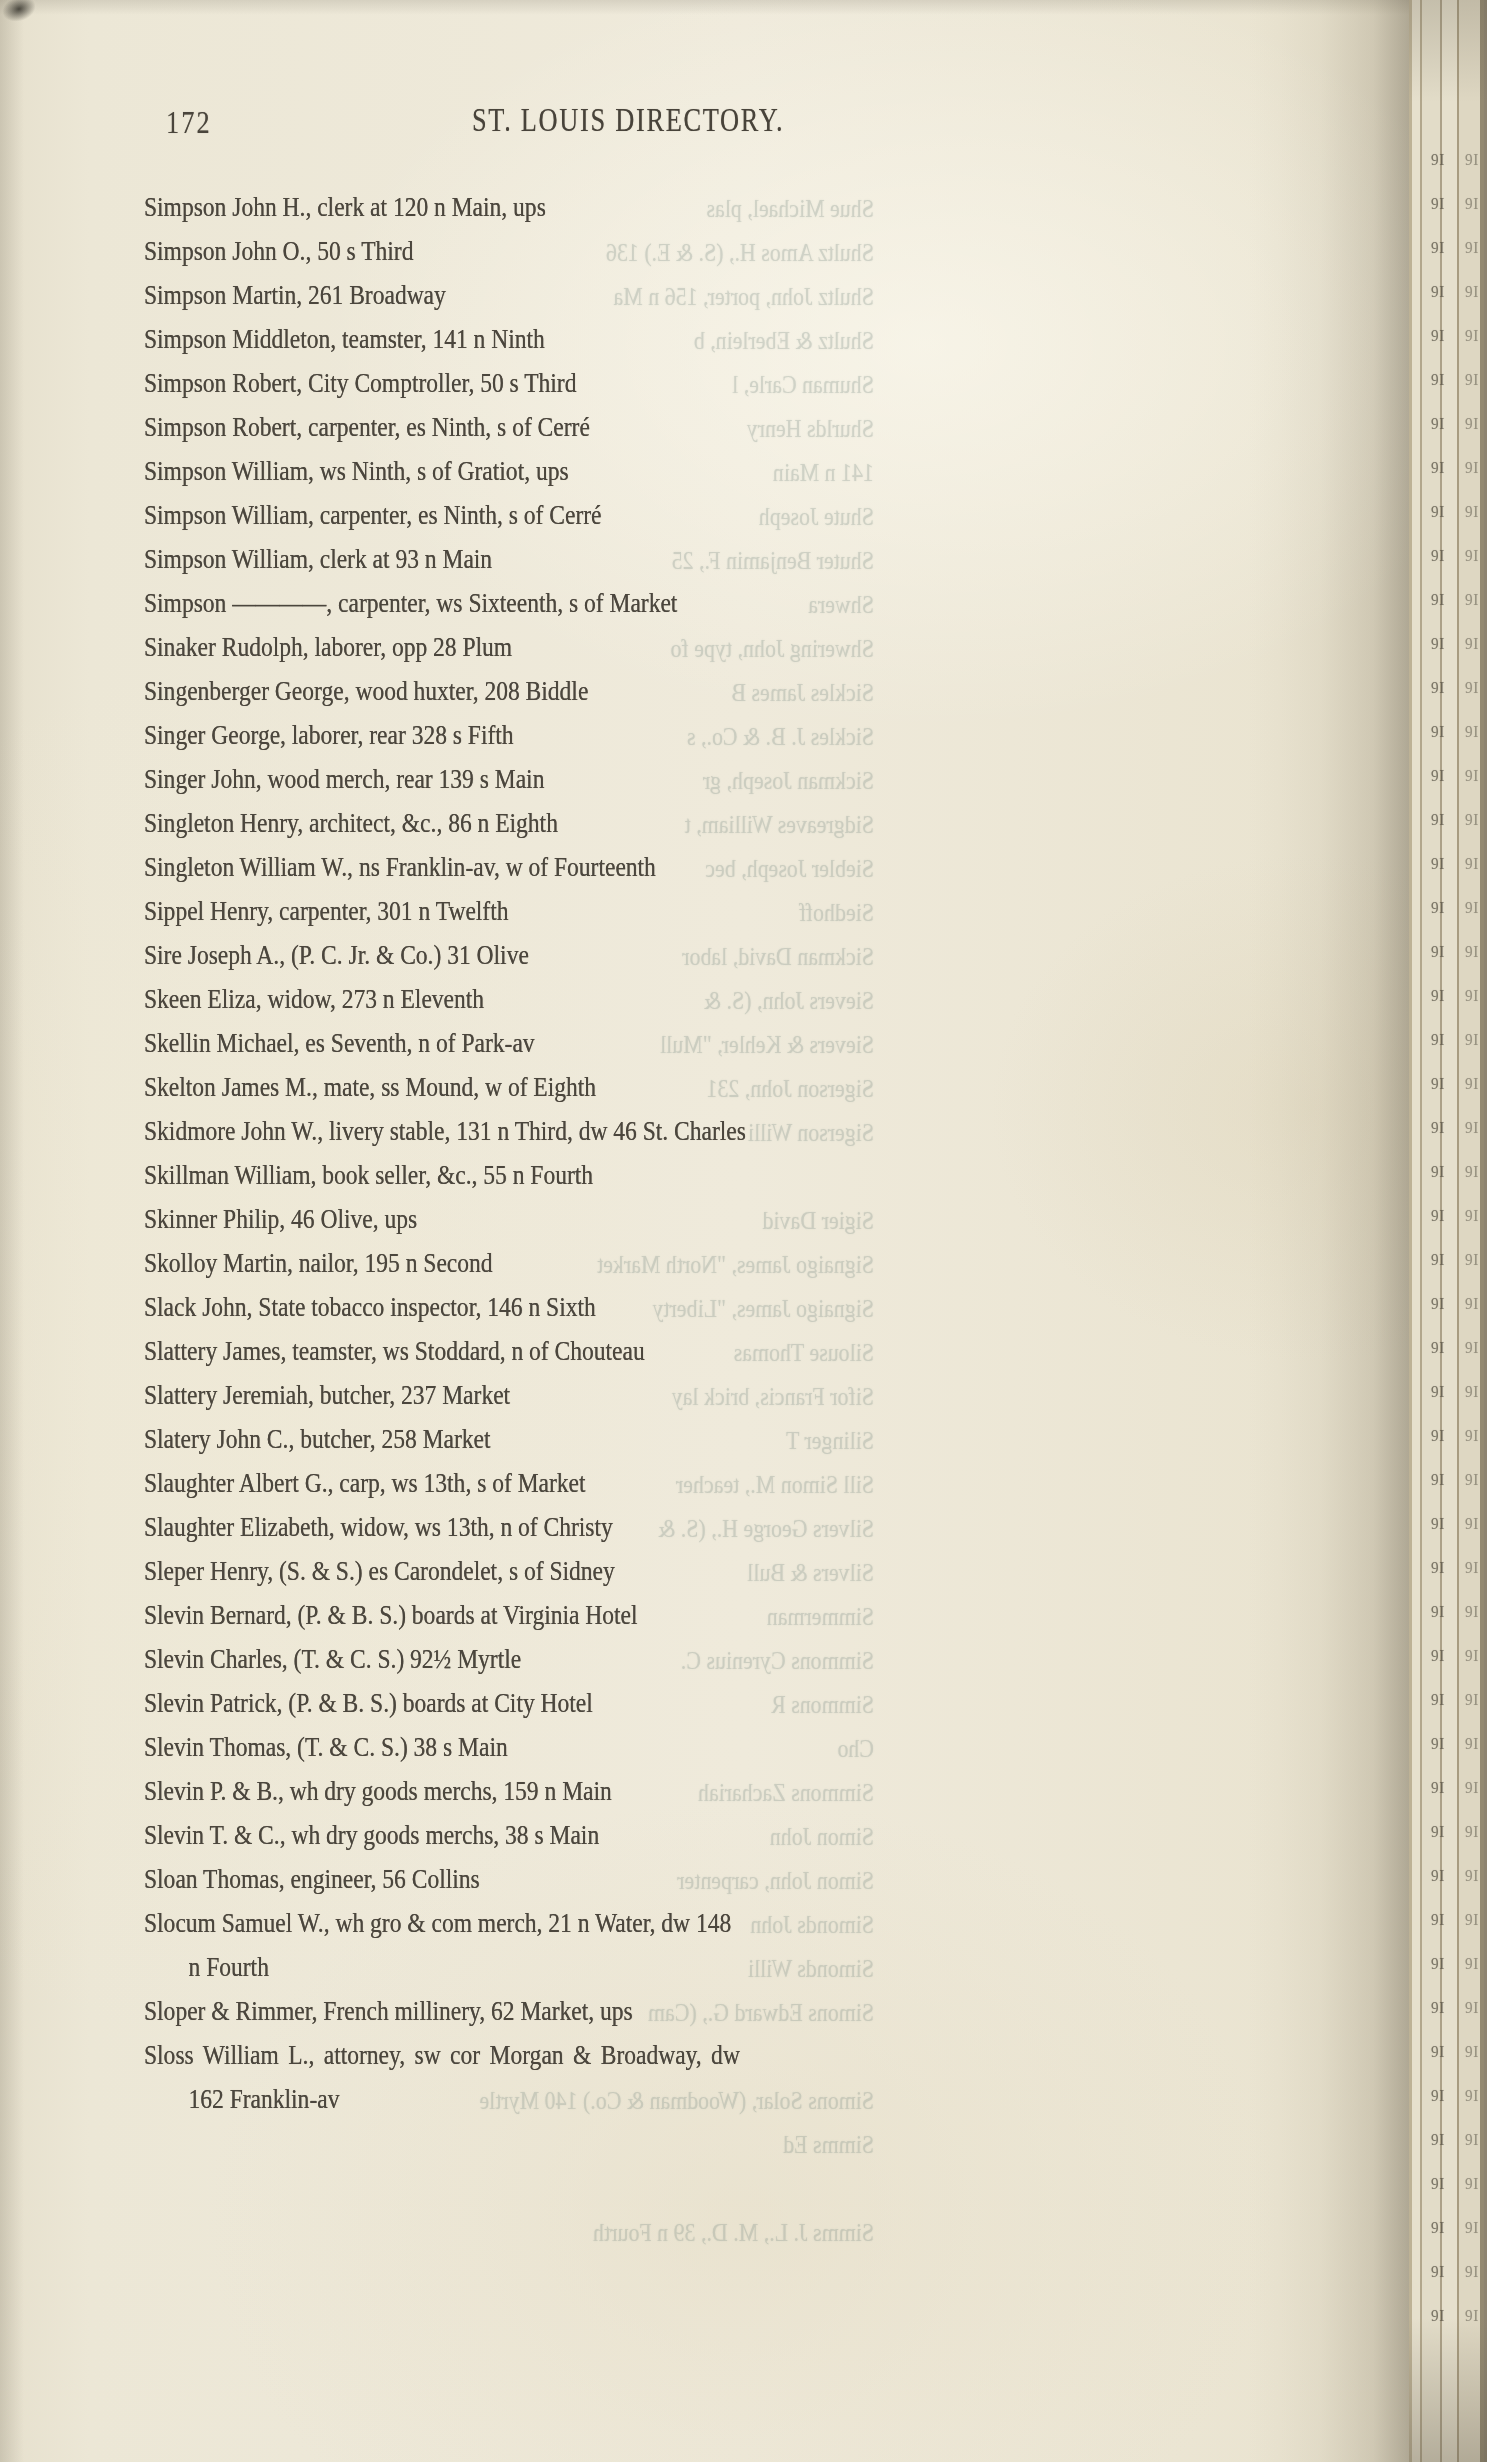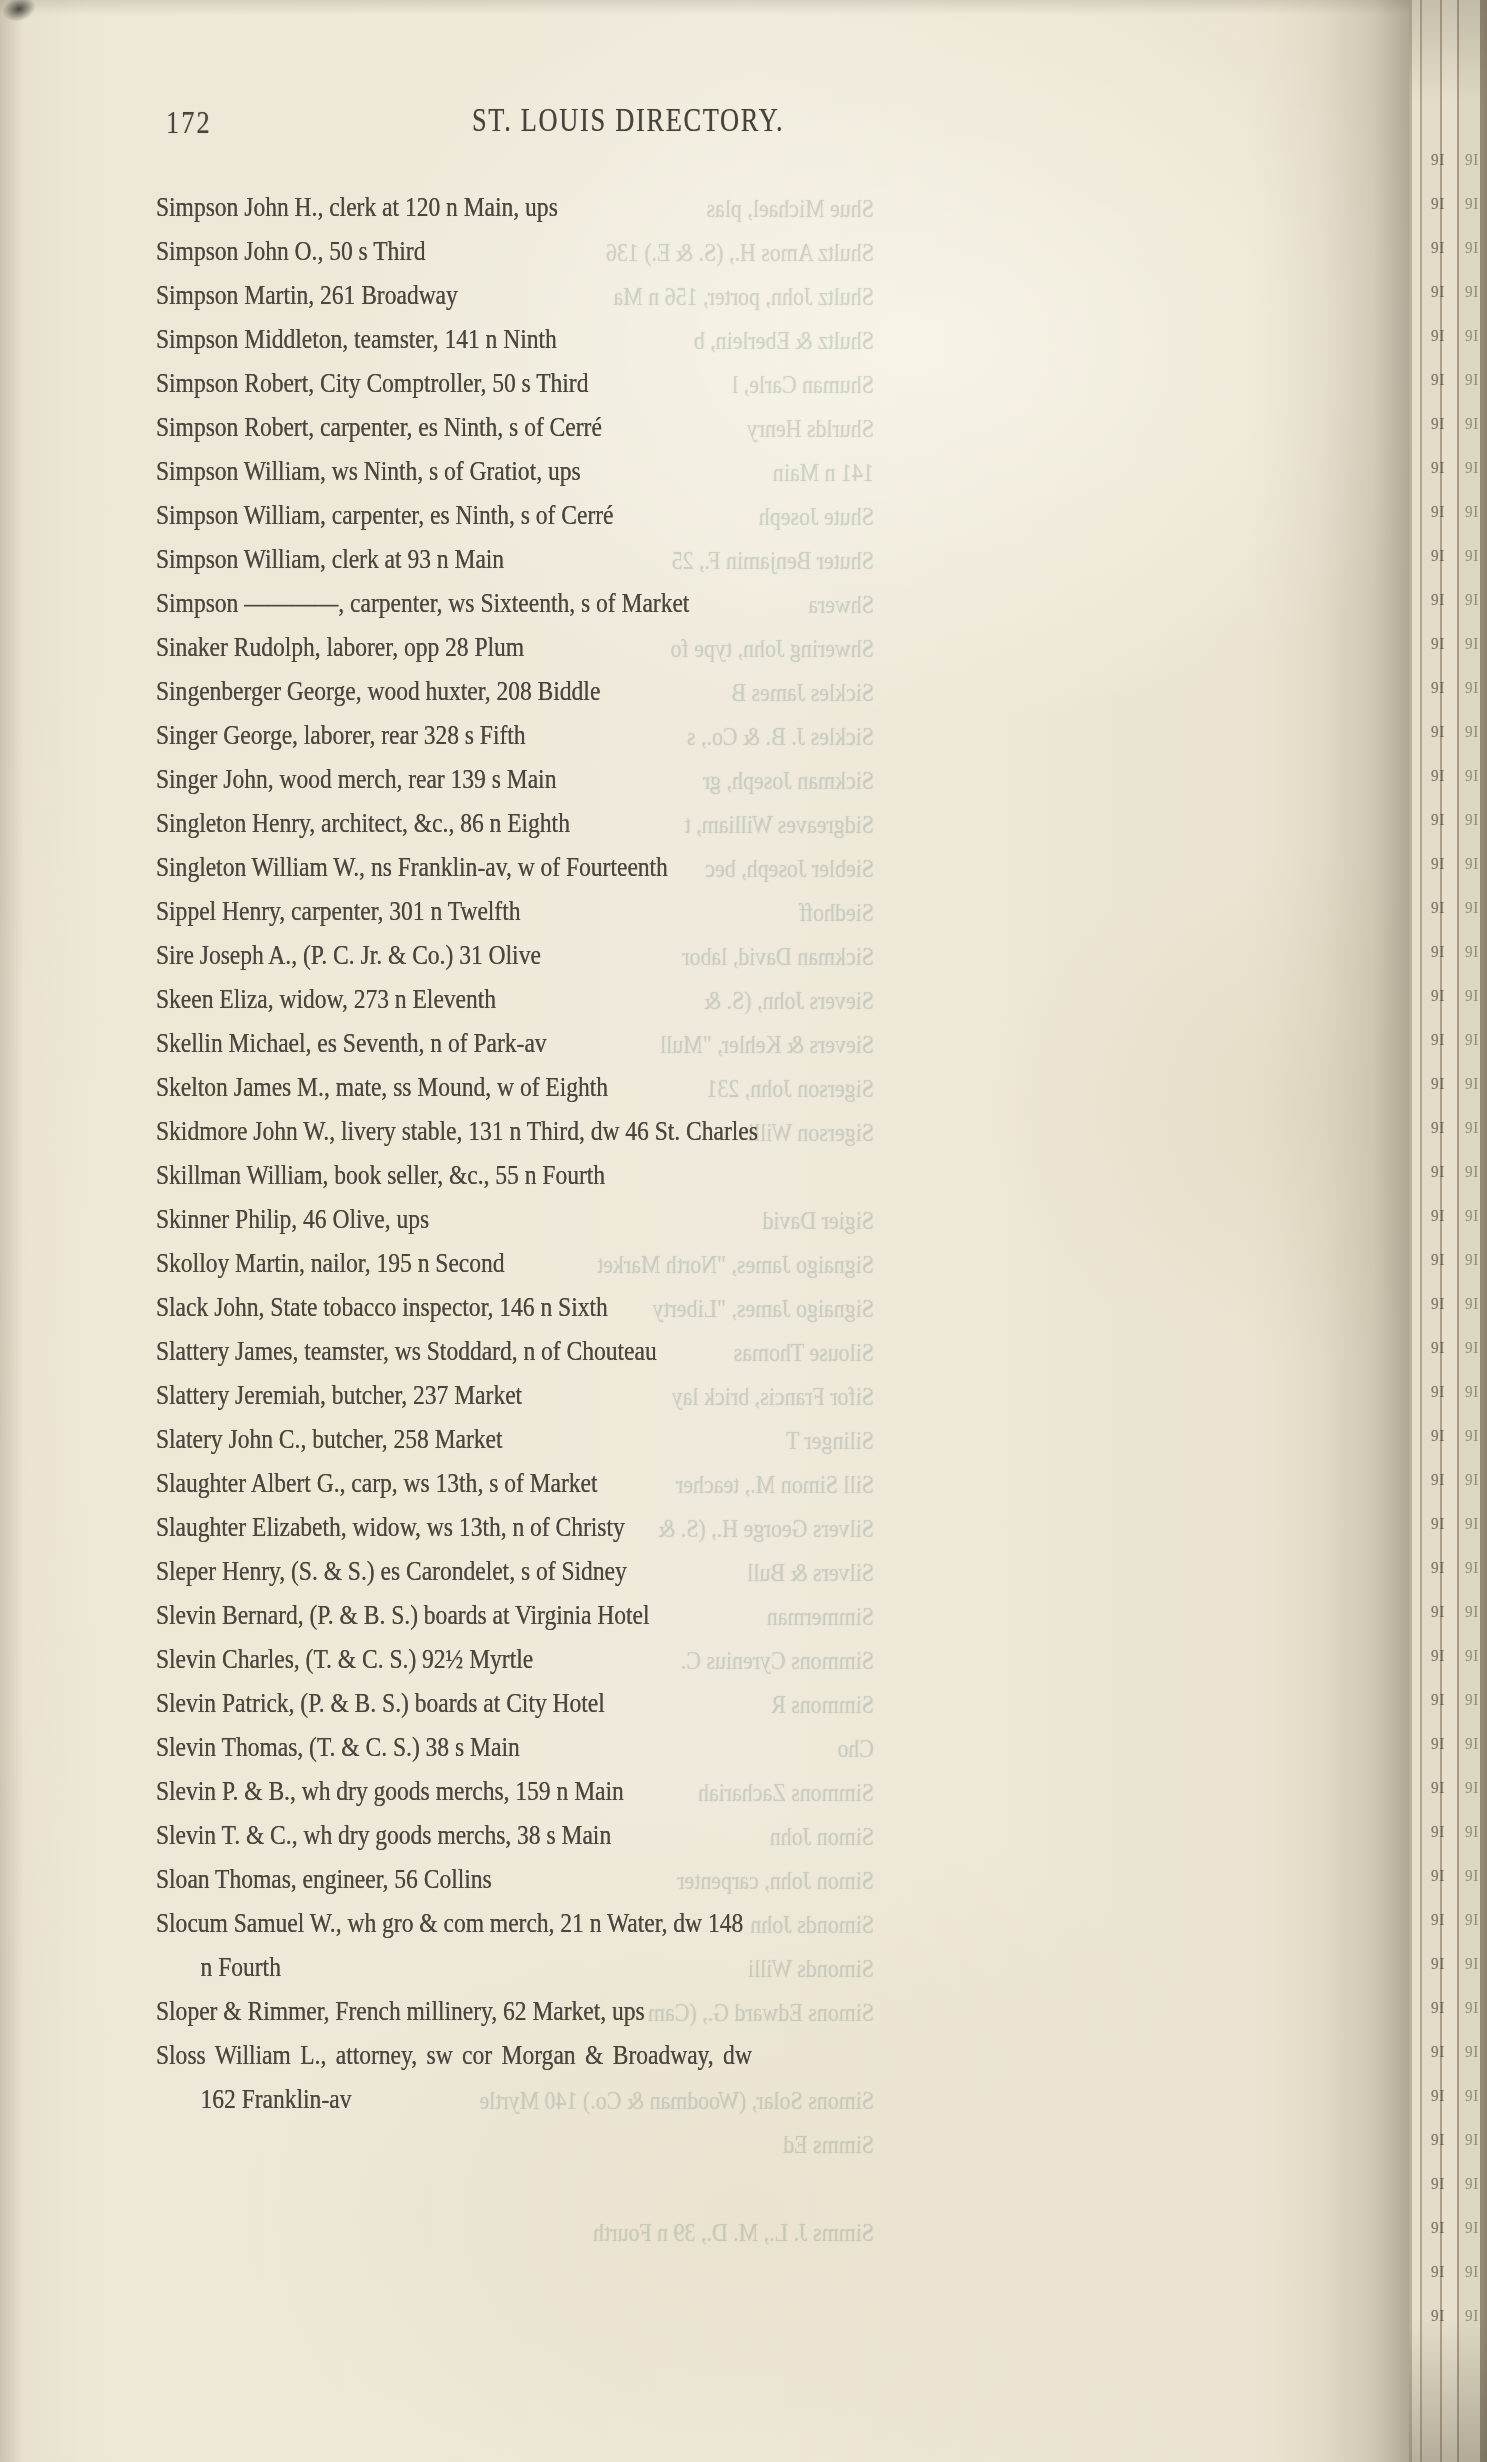--- a/index.html
+++ b/index.html
@@ -39,21 +39,21 @@
   .ghost-layer{
     position:absolute;left:475px;top:187px;width:399px;
     transform:scaleX(-1);opacity:.30;pointer-events:none;
   }
   .ghost-line{
     height:44px;line-height:44px;font-size:25.5px;color:#7c8d85;
     white-space:nowrap;transform:scaleX(.86);transform-origin:left center;
     text-shadow:0 0 1.7px rgba(124,141,133,.7);
   }
   
-  .entries{position:absolute;left:156px;top:185px;width:730px;}
+  .entries{position:absolute;left:144px;top:185px;width:730px;}
   .line{
     height:44px;line-height:44px;font-size:28px;color:#4b463d;
     white-space:nowrap;transform:scaleX(.84);transform-origin:left center;
     text-shadow:0 0 0.6px rgba(75,70,61,.7), 0.4px 0.4px 0.8px rgba(75,70,61,.22);
   }
   .cont{padding-left:53px;}
   .entry:last-child .line.main{word-spacing:4.2px;}
   
   .gutter{position:absolute;top:0;left:1248px;width:161px;height:100%;
     background:linear-gradient(90deg, rgba(134,124,101,0) 0%, rgba(134,124,101,.07) 45%,

